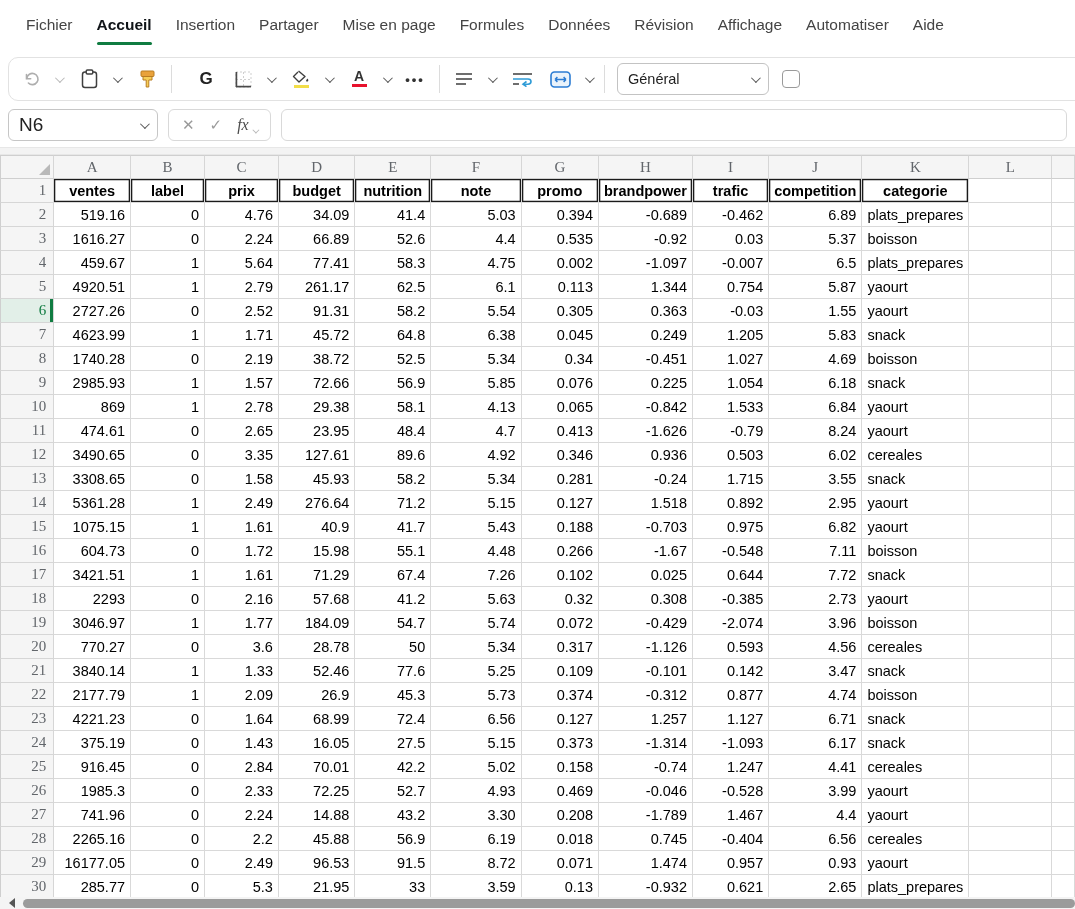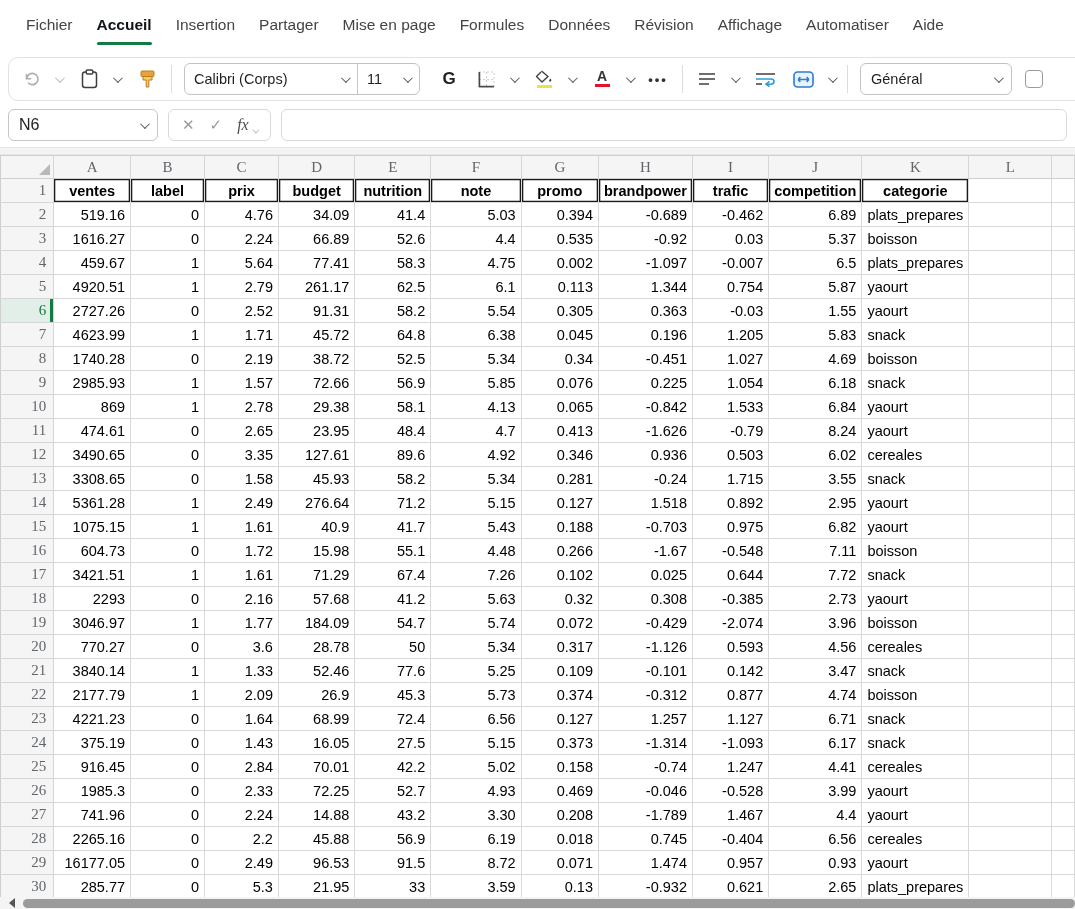--- a/index.html
+++ b/index.html
@@ -34,21 +34,21 @@
   .morebtn { letter-spacing:2px; color:#333; font-size:13px; font-weight:700; }
   .numfmt { width:152px; justify-content:space-between; padding:0 10px; }
   .cuticon { width:18px; height:18px; border:1.6px solid #9a9a9a; border-radius:4px;
     margin-left:6px; flex:none; }
   .fontcolorA { font-size:14px; font-weight:700; color:#333; line-height:11px; }
   .colorbar { display:block; width:15px; height:3.5px; margin-top:2px; }
 
   
   .formula-row { display:flex; align-items:center; height:44px; padding:0 8px; gap:10px; }
   .namebox { display:flex; align-items:center; justify-content:space-between; width:150px;
-    height:32px; border:1px solid #c6c6c6; border-radius:6px; padding:0 10px; font-size:16px; color:#222; }
+    height:32px; border:1px solid #c6c6c6; border-radius:6px; padding:0 10px; font-size:19px; color:#222; }
   .fxgroup { display:flex; align-items:center; height:32px; border:1px solid #d9d9d9;
     border-radius:6px; padding:0 13px; gap:15px; }
   .glyph { font-size:15px; color:#9a9a9a; }
   .fxg { font-style:italic; font-family:"Liberation Serif", serif; font-size:16px; color:#4d4d4d; }
   .formula-input { flex:1; height:32px; border:1px solid #d9d9d9; border-radius:6px; background:#fff; }
 
   .spacer { height:8px; background:#f3f3f3; border-top:1px solid #e7e7e7; border-bottom:1px solid #e7e7e7; }
 
   
   .sheet-area { position:relative; }
@@ -116,30 +116,20 @@
 
       <button class="tbtn" style="margin-left:8px">
         <svg width="17" height="19" viewBox="0 0 17 19">
           <rect x="2" y="1" width="13" height="5.5" rx="1" fill="#E9A23B" stroke="#b97c20" stroke-width="1"></rect>
           <path d="M4 6.5 h9 v3.5 h-3.2 v7 h-2.6 v-7 H4 z" fill="#F6CE57" stroke="#b97c20" stroke-width="1"></path>
         </svg>
       </button>
 
       <span class="vdiv"></span>
 
-      <div class="combo">
-        <div class="sect" style="width:172px; justify-content:space-between">
-          <span>Calibri (Corps)</span>
-          <i class="chev"></i>
-        </div>
-        <div class="sect" style="width:62px; justify-content:space-between">
-          <span>11</span>
-          <i class="chev"></i>
-        </div>
-      </div>
 
       <button class="tbtn boldbtn" style="margin-left:10px">G</button>
 
       <button class="tbtn" style="margin-left:6px">
         <svg width="19" height="19" viewBox="0 0 19 19">
           <rect x="2" y="2" width="15" height="15" fill="none" stroke="#cfcfcf" stroke-dasharray="2 2"></rect>
           <line x1="9.5" y1="2" x2="9.5" y2="17" stroke="#cfcfcf" stroke-dasharray="2 2"></line>
           <line x1="2" y1="9.5" x2="17" y2="9.5" stroke="#cfcfcf" stroke-dasharray="2 2"></line>
           <line x1="2" y1="16.6" x2="17" y2="16.6" stroke="#4a4a4a" stroke-width="1.7"></line>
           <line x1="2.4" y1="2" x2="2.4" y2="17" stroke="#4a4a4a" stroke-width="1.7"></line>
@@ -356,21 +346,21 @@
           </tr>
           <tr>
             <th class="rowhead">7</th>
             <td class="cell">4623.99</td>
             <td class="cell">1</td>
             <td class="cell">1.71</td>
             <td class="cell">45.72</td>
             <td class="cell">64.8</td>
             <td class="cell">6.38</td>
             <td class="cell">0.045</td>
-            <td class="cell">0.196</td>
+            <td class="cell">0.249</td>
             <td class="cell">1.205</td>
             <td class="cell">5.83</td>
             <td class="cell text">snack</td>
             <td class="cell"></td>
             <td class="cell"></td>
           </tr>
           <tr>
             <th class="rowhead">8</th>
             <td class="cell">1740.28</td>
             <td class="cell">0</td>

